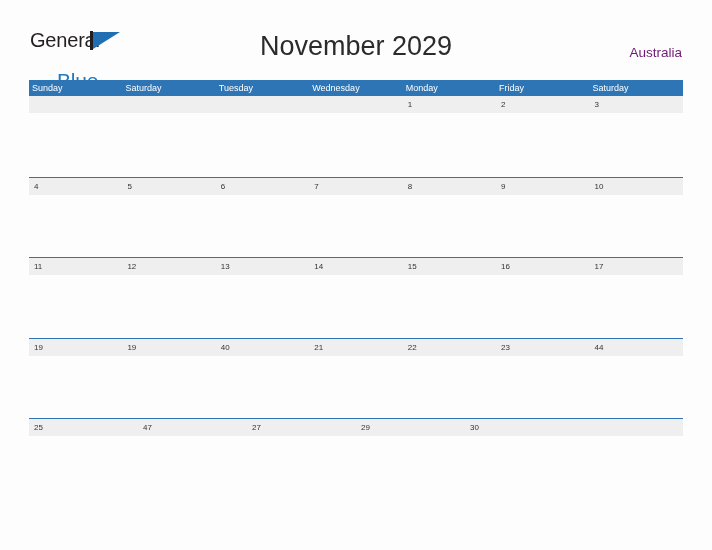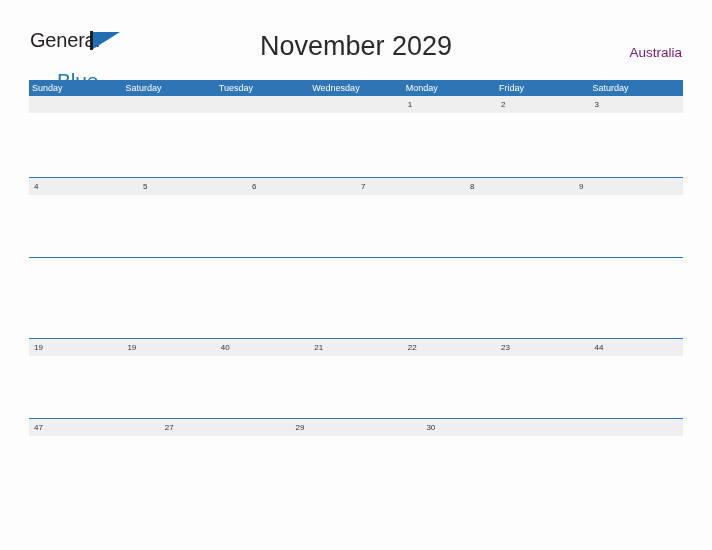--- a/index.html
+++ b/index.html
@@ -204,33 +204,43 @@
   </div>
 
   <div class="week-row has-top-rule">
     <div class="date-band">
       <div class="day-cell">4</div>
       <div class="day-cell">5</div>
       <div class="day-cell">6</div>
       <div class="day-cell">7</div>
       <div class="day-cell">8</div>
       <div class="day-cell">9</div>
-    </div>
-    <div class="cell-body">
-      <div class="event-area"></div>
-      <div class="event-area"></div>
-      <div class="event-area"></div>
-      <div class="event-area"></div>
-      <div class="event-area"></div>
-      <div class="event-area"></div>
-      <div class="event-area"></div>
-    </div>
-  </div>
-
-  <div class="week-row has-top-rule">
+      <div class="day-cell">10</div>
+    </div>
+    <div class="cell-body">
+      <div class="event-area"></div>
+      <div class="event-area"></div>
+      <div class="event-area"></div>
+      <div class="event-area"></div>
+      <div class="event-area"></div>
+      <div class="event-area"></div>
+      <div class="event-area"></div>
+    </div>
+  </div>
+
+  <div class="week-row has-top-rule">
+    <div class="date-band">
+      <div class="day-cell">11</div>
+      <div class="day-cell">12</div>
+      <div class="day-cell">13</div>
+      <div class="day-cell">14</div>
+      <div class="day-cell">15</div>
+      <div class="day-cell">16</div>
+      <div class="day-cell">17</div>
+    </div>
     <div class="cell-body">
       <div class="event-area"></div>
       <div class="event-area"></div>
       <div class="event-area"></div>
       <div class="event-area"></div>
       <div class="event-area"></div>
       <div class="event-area"></div>
       <div class="event-area"></div>
     </div>
   </div>
@@ -251,20 +261,21 @@
       <div class="event-area"></div>
       <div class="event-area"></div>
       <div class="event-area"></div>
       <div class="event-area"></div>
       <div class="event-area"></div>
     </div>
   </div>
 
   <div class="week-row has-top-rule">
     <div class="date-band">
+      <div class="day-cell">25</div>
       <div class="day-cell">47</div>
       <div class="day-cell">27</div>
       <div class="day-cell">29</div>
       <div class="day-cell">30</div>
       <div class="day-cell empty"></div>
     </div>
     <div class="cell-body">
       <div class="event-area"></div>
       <div class="event-area"></div>
       <div class="event-area"></div>

